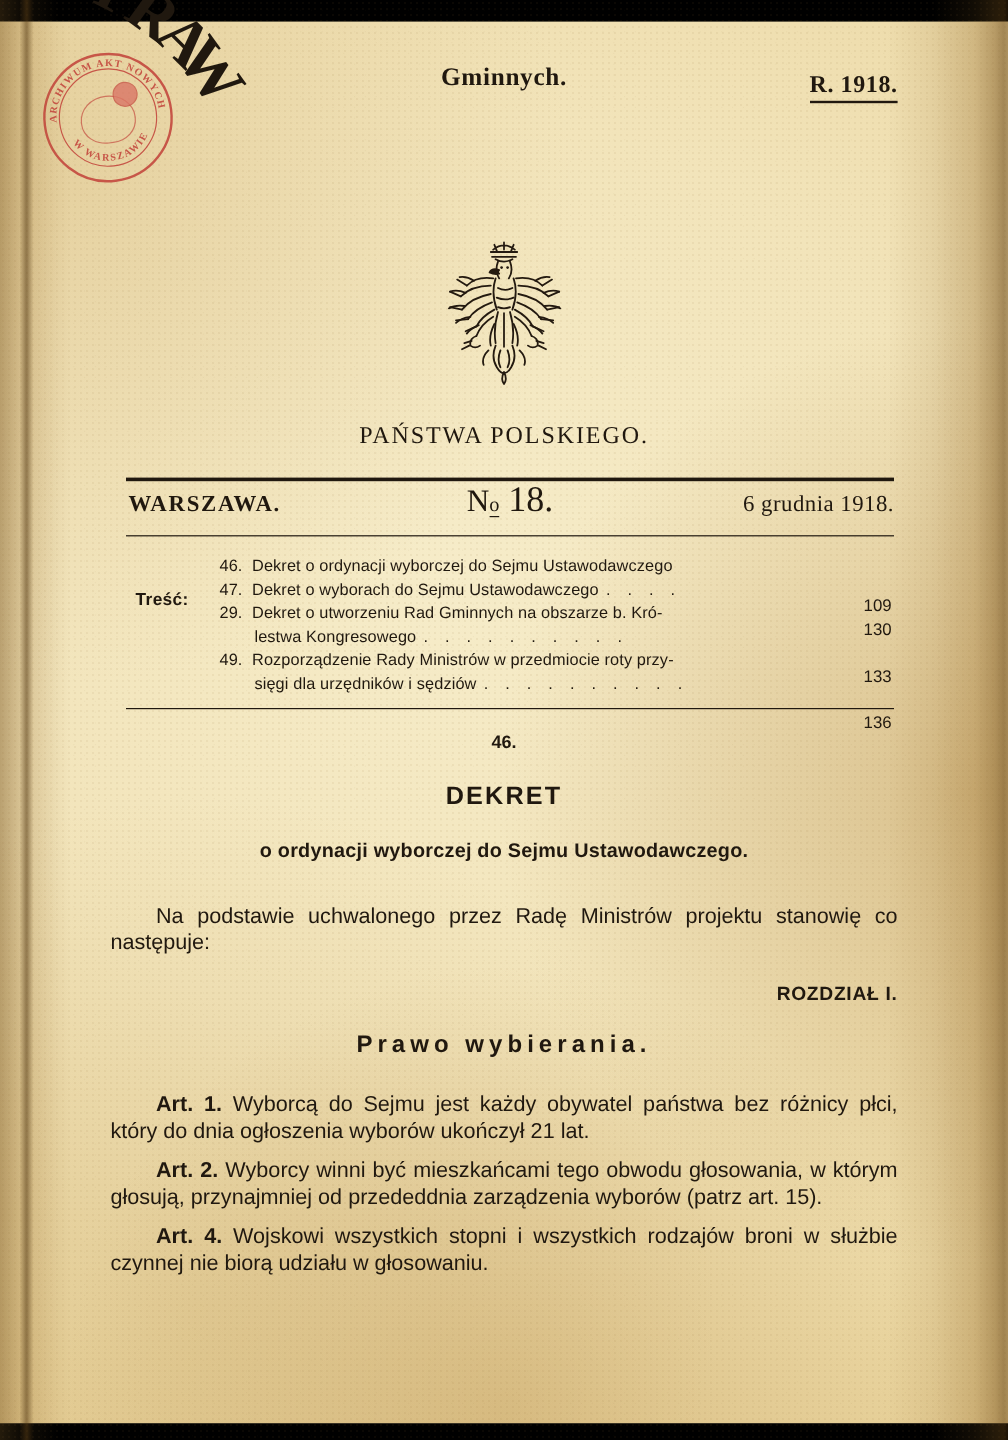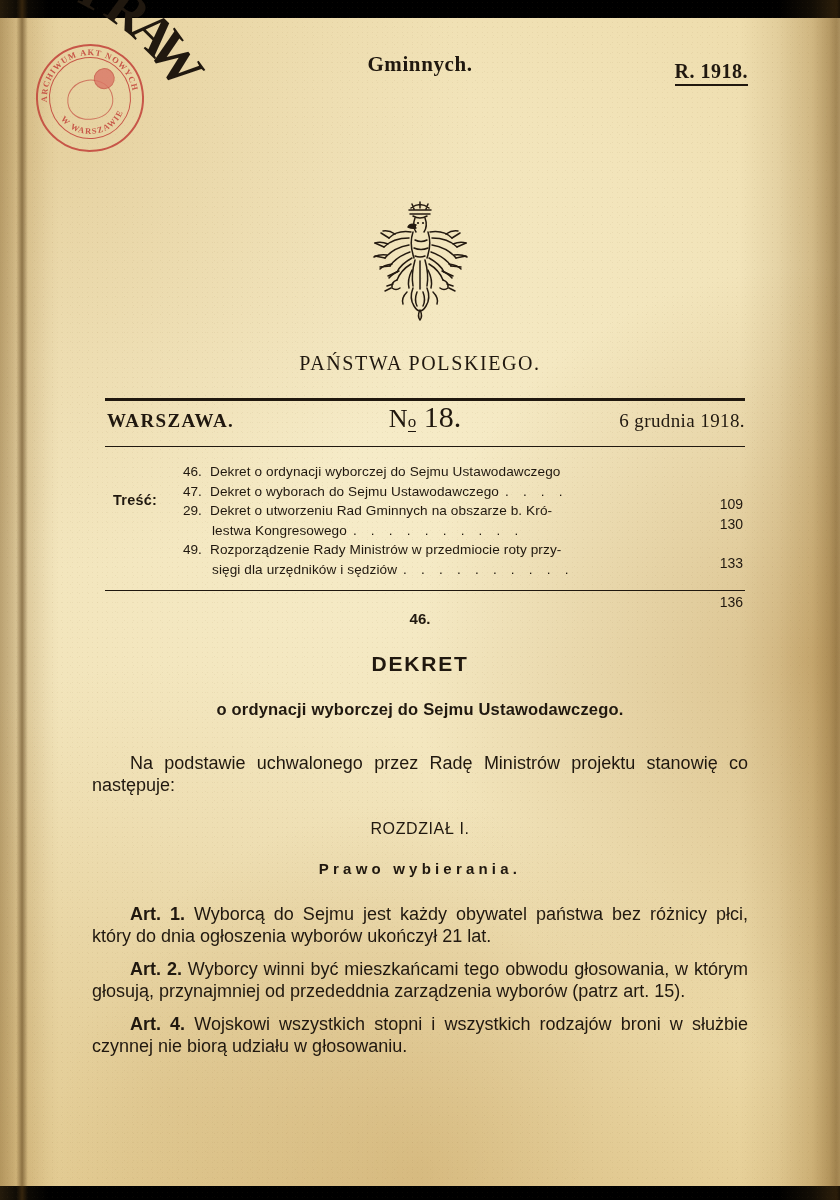--- a/index.html
+++ b/index.html
@@ -157,24 +157,24 @@
 
   
   .body{position:absolute;left:92px;right:92px;top:752px;}
   p.para{
     margin:0 0 11px 0;font-size:18px;line-height:22px;
     text-align:justify;text-justify:inter-word;
   }
   p.para.ind{text-indent:38px;}
   .artno{font-weight:700;}
   .chapter{
-    text-align:center;margin:24px 0 0 0;font-size:16px;letter-spacing:.6px;
+    text-align:right;margin:24px 0 0 0;font-size:16px;letter-spacing:.6px;font-weight:bold;
   }
   .chapter-sub{
-    text-align:center;margin:22px 0 26px 0;font-size:15px;font-weight:700;
+    text-align:center;margin:22px 0 26px 0;font-size:20px;font-weight:700;
     letter-spacing:4.2px;
   }
 </style>
 </head>
 <body>
 
 <div id="page">
   <div class="paper"></div>
   <div class="grain"></div>
 

